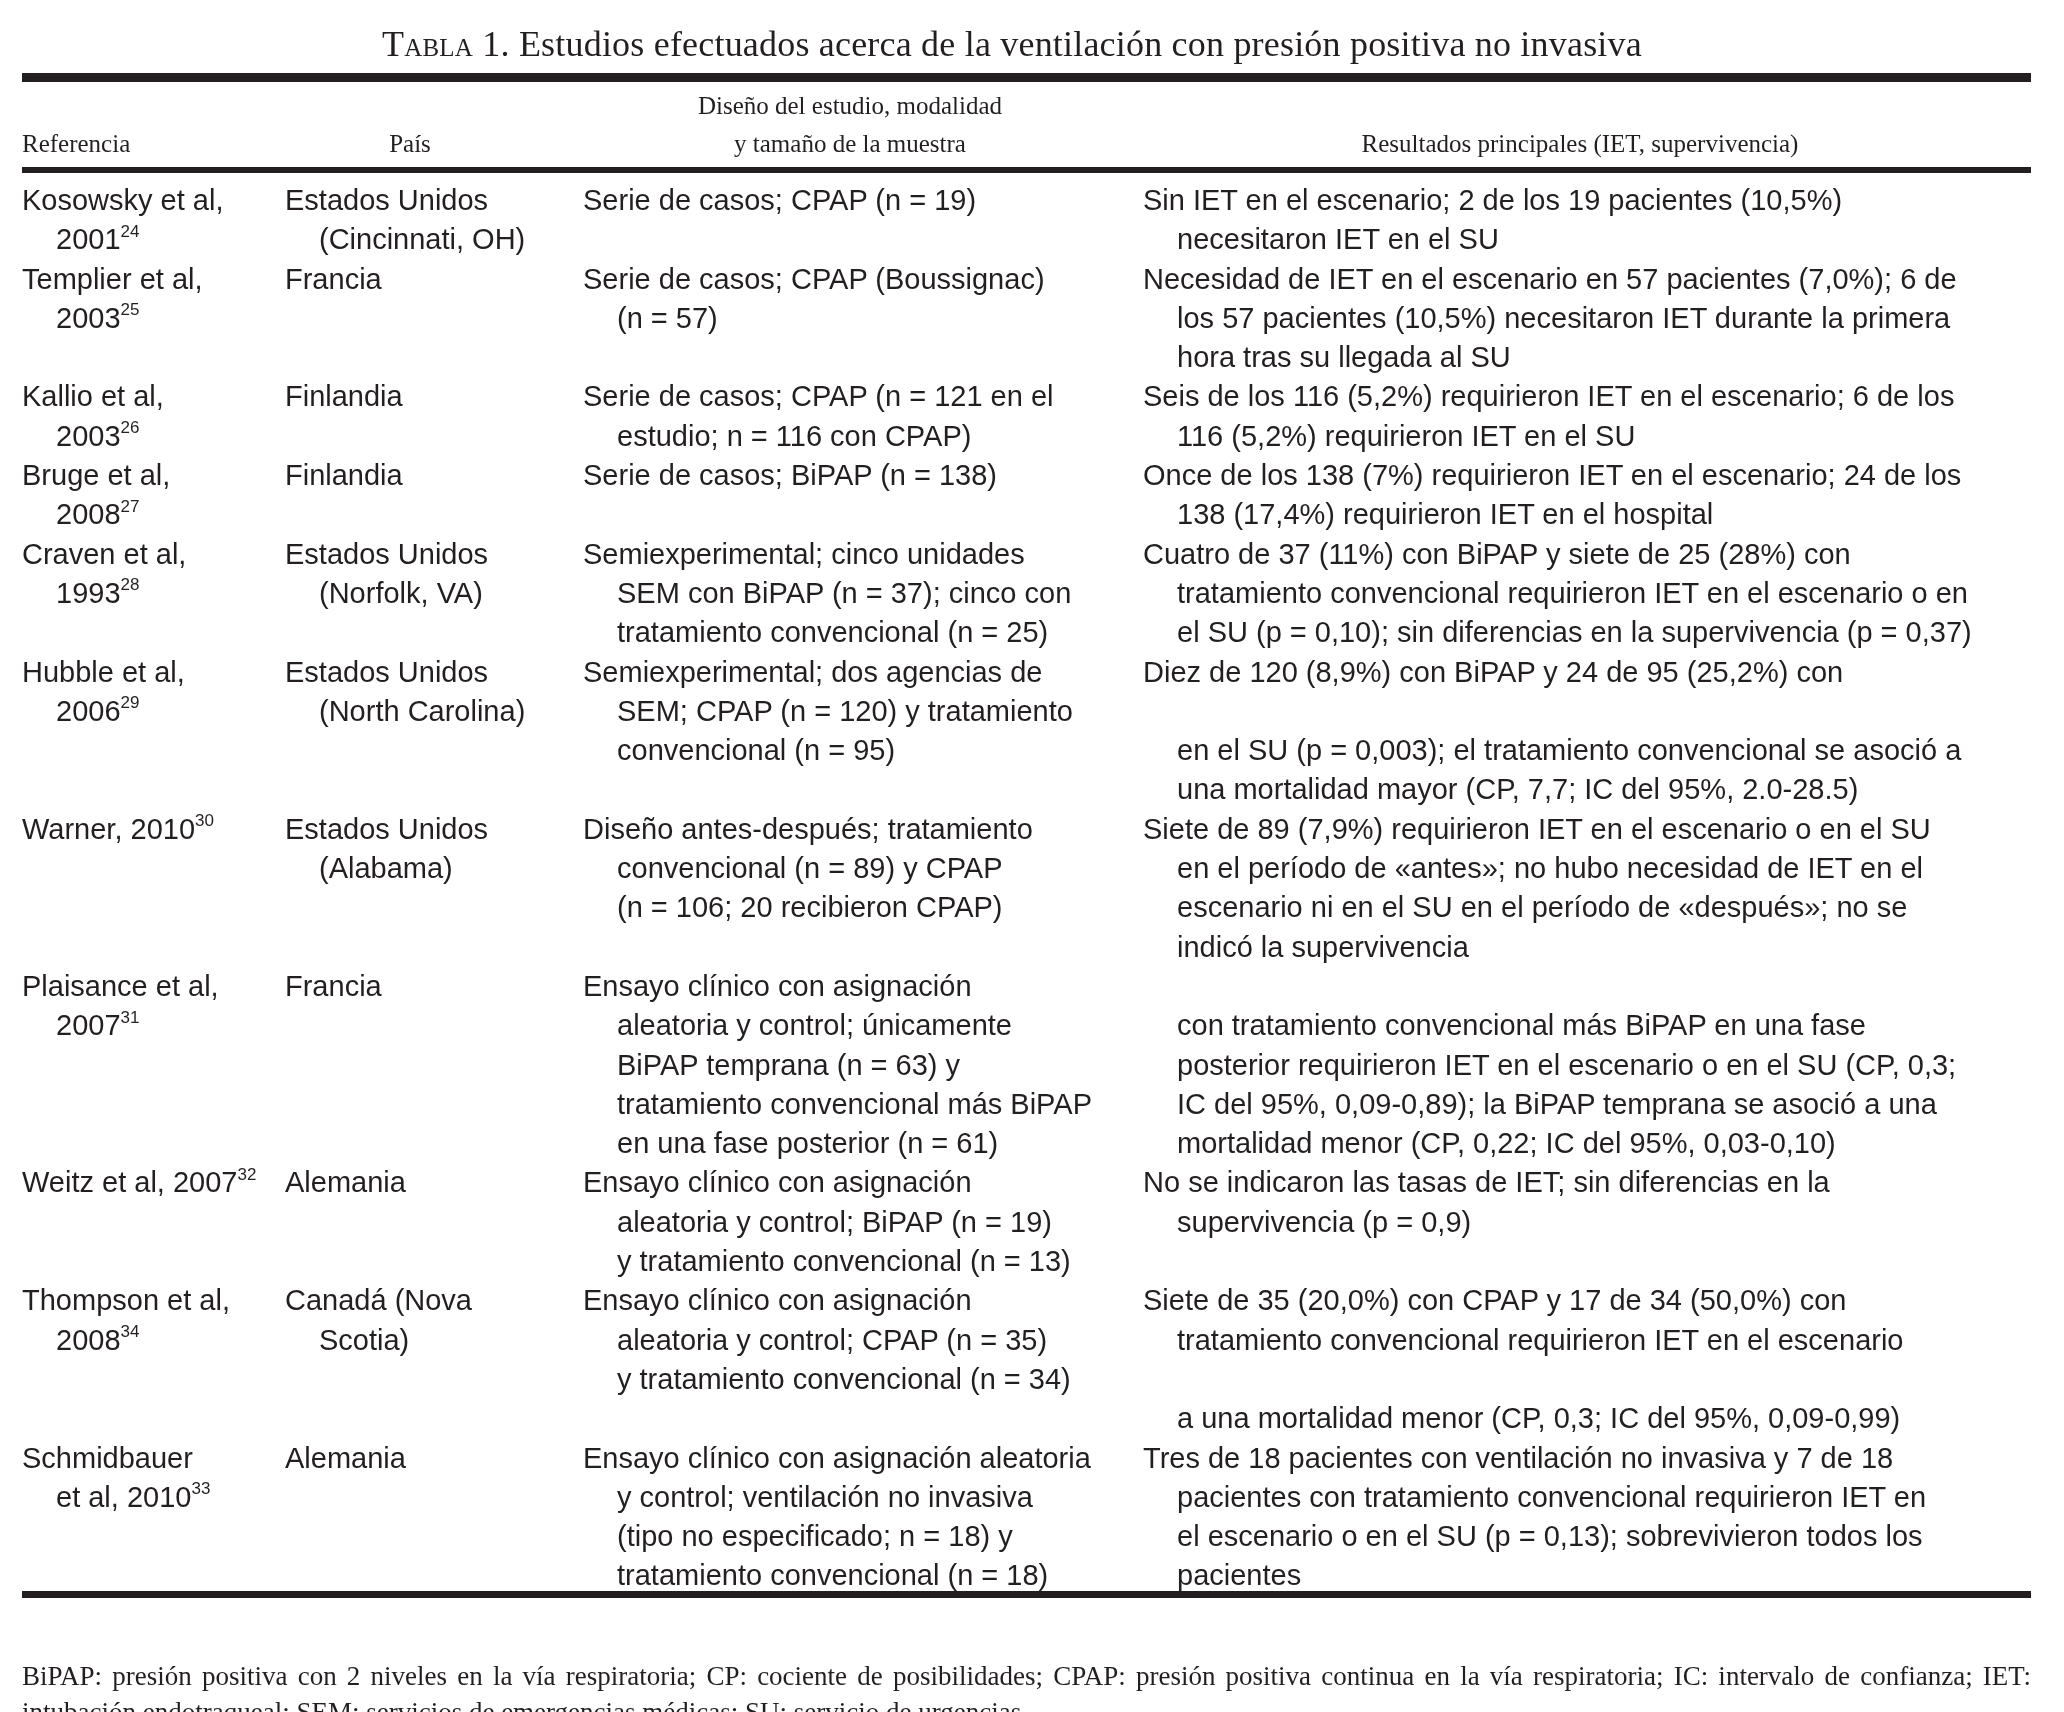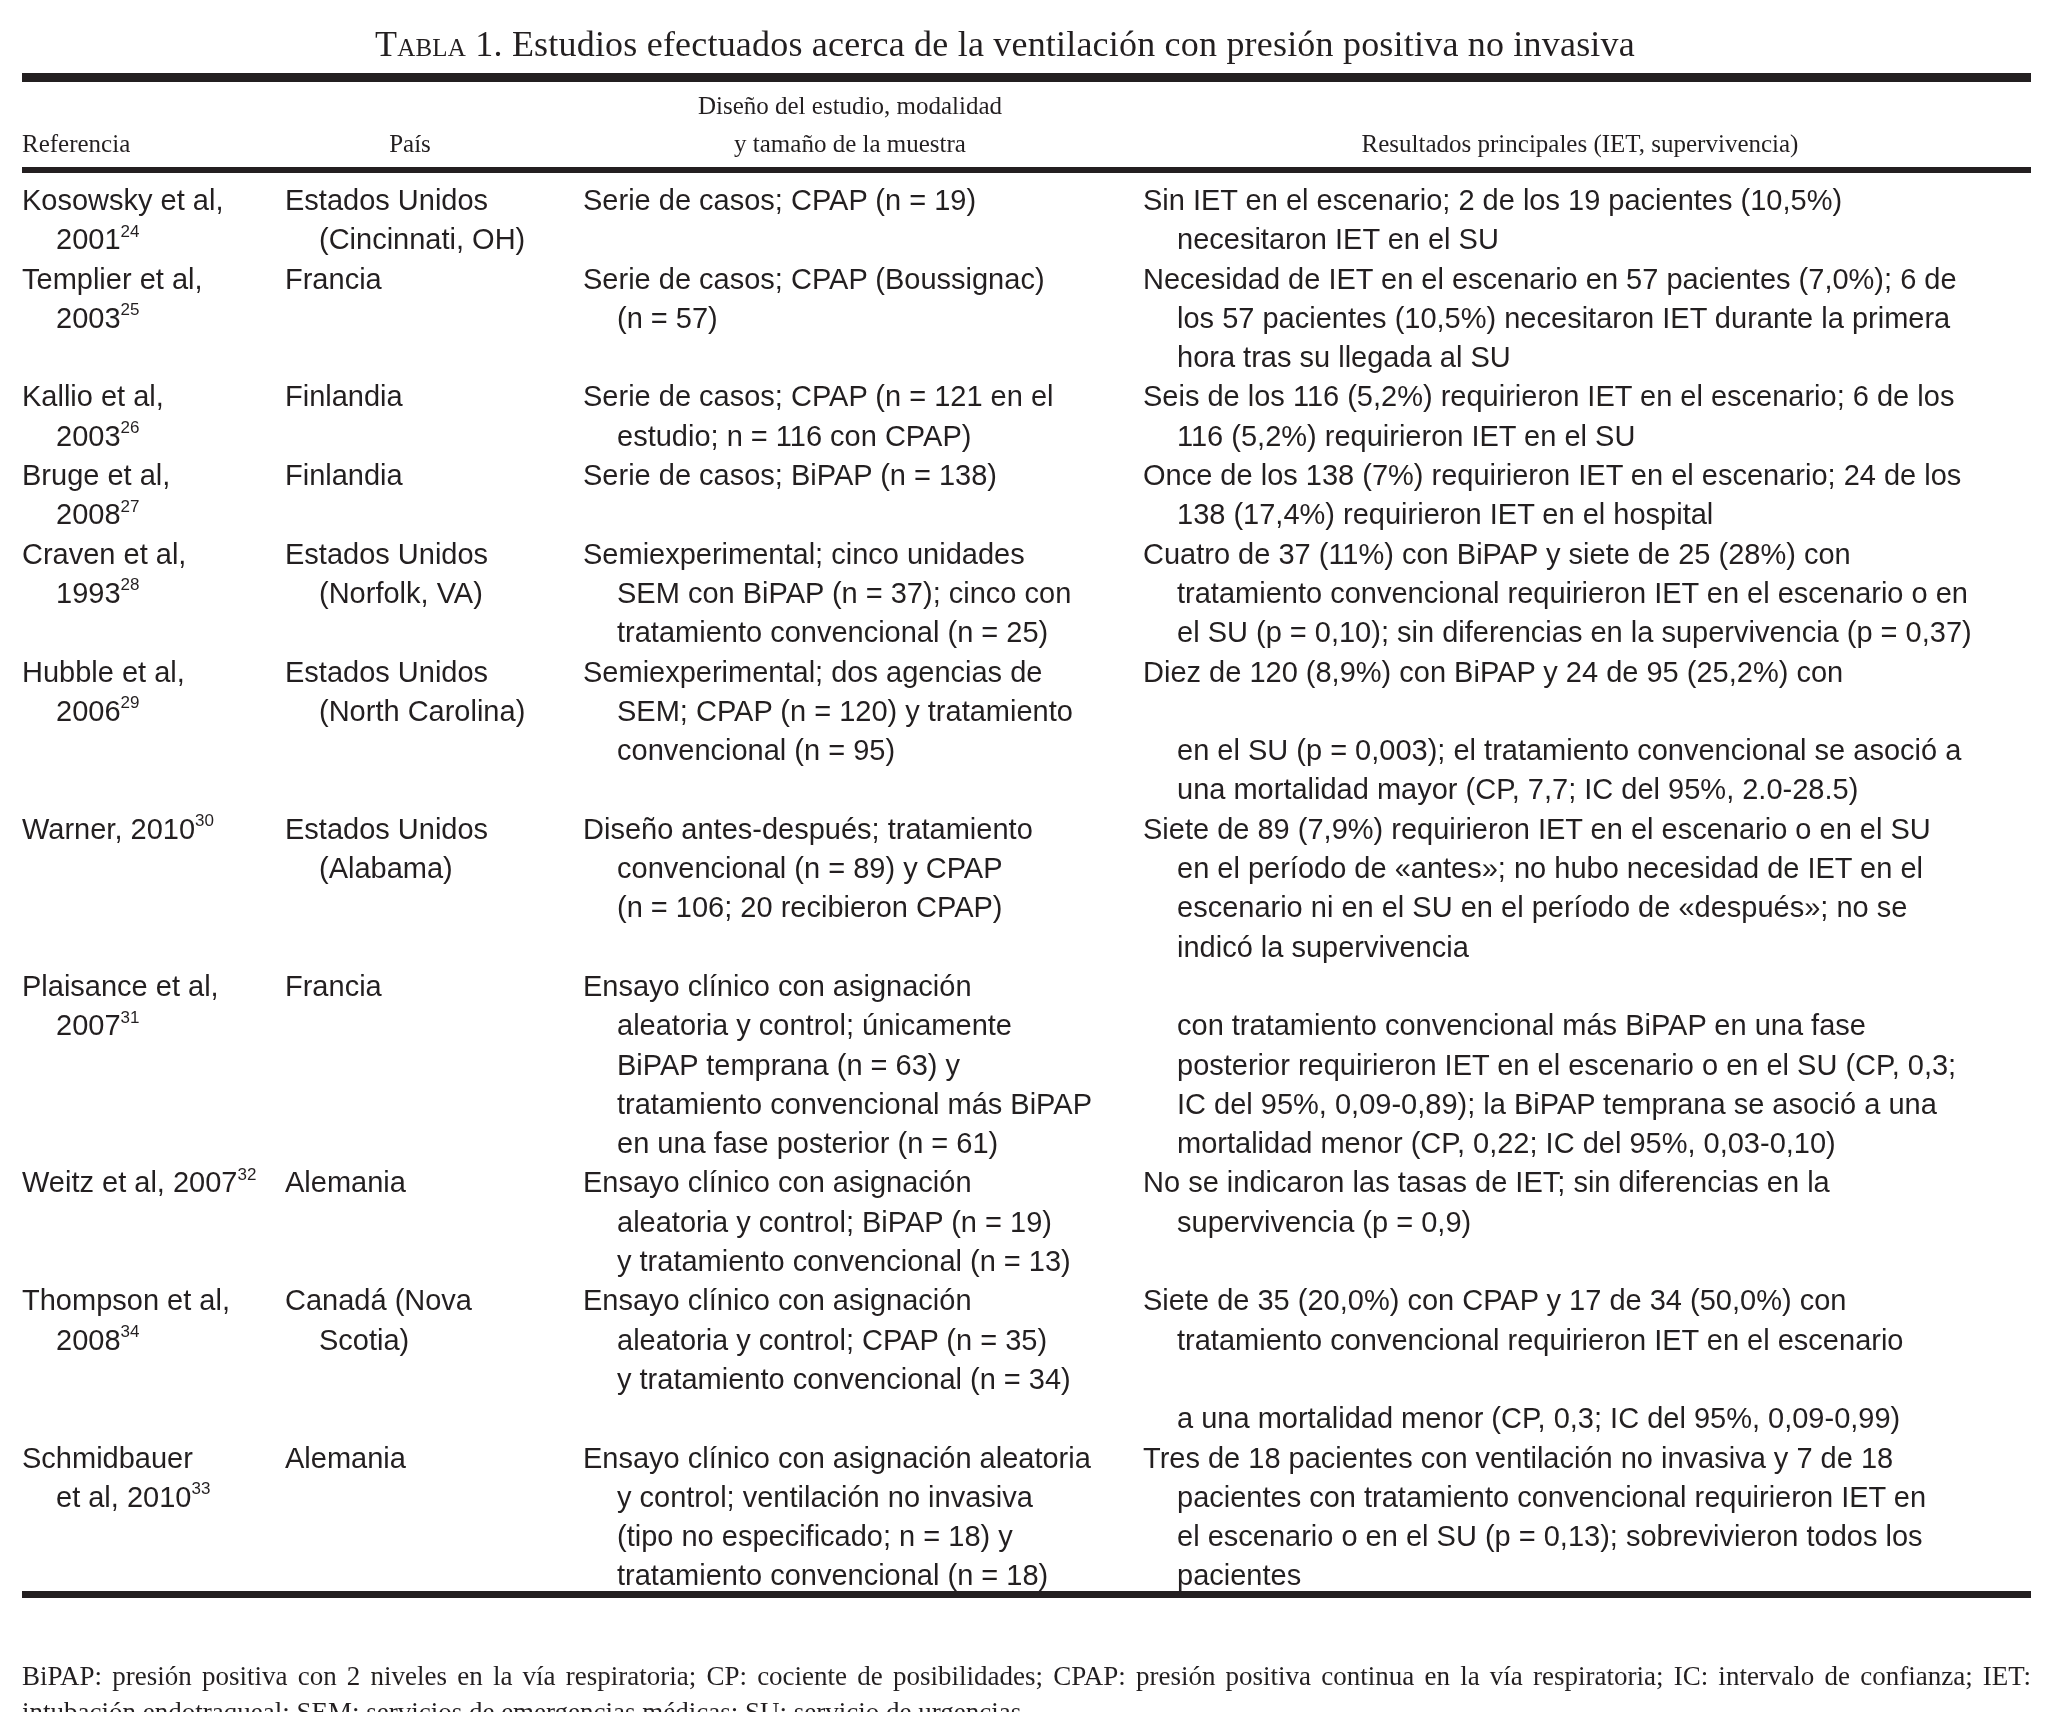--- a/index.html
+++ b/index.html
@@ -2,21 +2,21 @@
 <html><head>
 <meta charset="utf-8">
 <style>
   html, body { margin: 0; padding: 0; background: #ffffff; }
   body {
     width: 2064px; height: 1712px; overflow: hidden; position: relative;
     font-family: "DejaVu Serif", "Liberation Serif", serif;
     color: #231f20;
   }
   .title {
-    position: absolute; left: 3px; width: 2004px; top: 22px;
+    position: absolute; left: 10px; width: 2004px; top: 22px;
     text-align: center; font-size: 36px; line-height: 44px;
     font-family: "Liberation Serif", serif;
     letter-spacing: 0.2px;
   }
   .title .sc { font-variant: small-caps; }
   .rule { position: absolute; left: 22px; width: 2009px; background: #231f20; }
   .rule.top { top: 73px; height: 9px; }
   .rule.head { top: 167px; height: 6px; }
   .rule.bottom { top: 1591px; height: 7px; }
 

